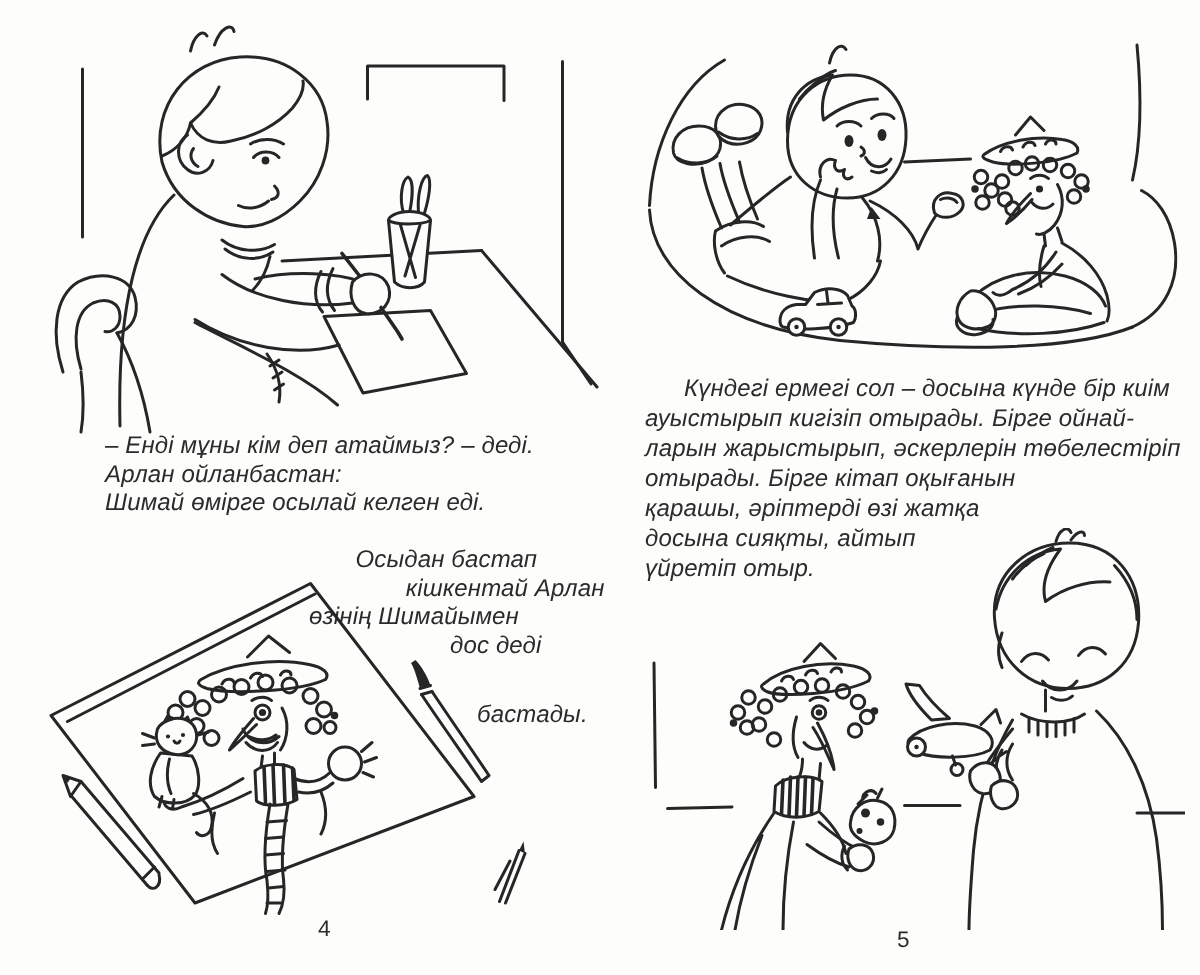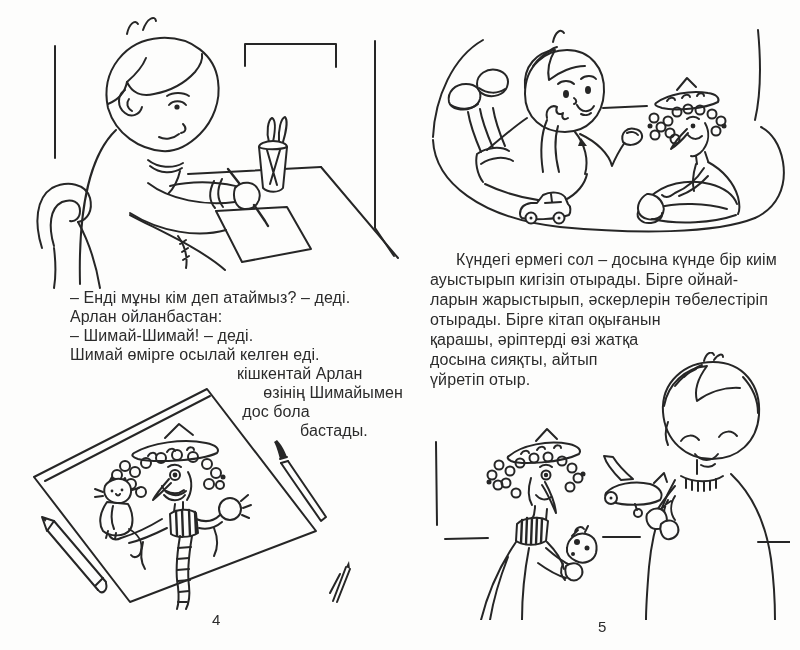--- a/index.html
+++ b/index.html
@@ -1,27 +1,27 @@
 <!DOCTYPE html>
 <html><head>
 <meta charset="utf-8">
 <style>
   html,body{margin:0;padding:0;background:#fdfdfc;}
   #stage{position:relative;width:800px;height:650px;background:#fdfdfc;overflow:hidden;
          font-family:"Liberation Sans","DejaVu Sans",sans-serif;color:#2b2b2b;}
   .ill{position:absolute;}
   .ill path, .ill line, .ill circle, .ill ellipse, .ill polyline{vector-effect:non-scaling-stroke;}
-  .txt{position:absolute;font-size:16px;letter-spacing:0.1px;}
+  .txt{position:absolute;font-size:16px;letter-spacing:0.1px;font-style:italic;}
   #left-paragraph{left:70px;top:288px;width:346px;line-height:19px;}
   #left-wrapped{left:57px;top:364px;width:346px;line-height:19px;}
   #left-wrapped .line:nth-child(1){margin-left:180px;}
   #left-wrapped .line:nth-child(2){margin-left:178px;text-align:right;}
   #left-wrapped .line:nth-child(3){margin-left:92px;text-align:center;}
   #left-wrapped .line:nth-child(4){margin-left:243px;}
-  #left-wrapped .line:nth-child(5){margin-left:261px;}
+  #left-wrapped .line:nth-child(5){margin-left:261px;margin-top:27px;}
   #right-paragraph{left:430px;top:250px;width:365px;line-height:20px;}
   #right-paragraph .line:first-child{text-indent:26px;}
   .pagenum{position:absolute;font-size:15px;}
   #pagenum-left{left:212px;top:611px;}
   #pagenum-right{left:598px;top:618px;}
   svg *{stroke-linecap:round;stroke-linejoin:round;}
   .s{stroke:#262626;stroke-width:2;fill:none;}
   .s25{stroke:#262626;stroke-width:2.4;fill:none;}
   .w{stroke:#262626;stroke-width:2;fill:#fdfdfc;}
   .k{stroke:none;fill:#262626;}
@@ -79,27 +79,27 @@
         <path class="s" d="M184,173 C179,183 179,193 185,200 M192,171 C187,181 187,191 193,199"></path>
         <path class="s25" d="M198,161 L216,184"></path>
         <path class="w" d="M205,180 C212,172 225,173 229,183 C232,193 225,202 214,201 C206,200 202,190 205,180 Z"></path>
         <path class="s25" d="M224,197 L235,213 L238,218"></path>
       </g>
     </svg>
 
     <div class="txt" id="left-paragraph">
       <div class="line">– Енді мұны кім деп атаймыз? – деді.</div>
       <div class="line">Арлан ойланбастан:</div>
-      <div class="line">– Шимай-Шимай! – деді.</div>
       <div class="line">Шимай өмірге осылай келген еді.</div>
     </div>
     <div class="txt" id="left-wrapped">
+      <div class="line">Осыдан бастап</div>
       <div class="line">кішкентай Арлан</div>
       <div class="line">өзінің Шимайымен</div>
-      <div class="line">дос бола</div>
+      <div class="line">дос деді</div>
       <div class="line">бастады.</div>
     </div>
 
     <svg class="ill" style="left:15px;top:382px" width="345" height="230" viewBox="0 0 345 230">
       <g>
         <path class="s" d="M192,7 L19,95 L115,220 L301,149 Z"></path>
         <path class="s" d="M195,14 L30,99"></path>
       </g>
       <g>
         <path class="s" d="M150,56 L164,42 L178,53"></path>

